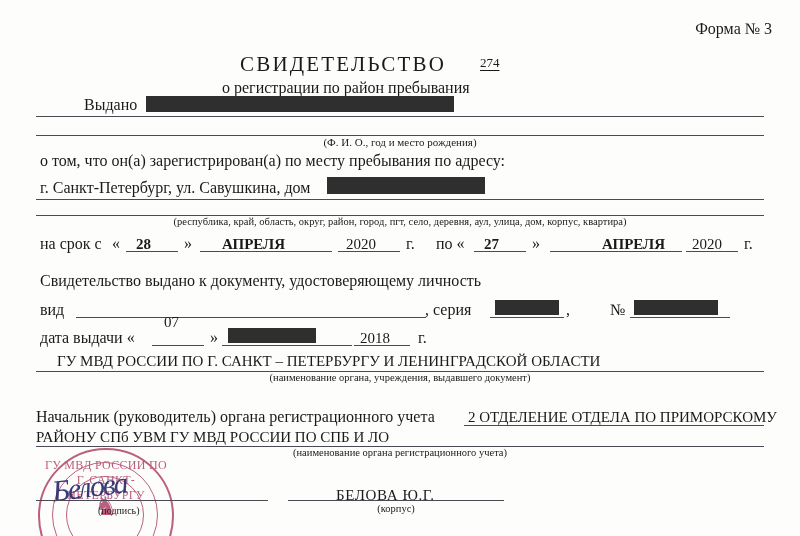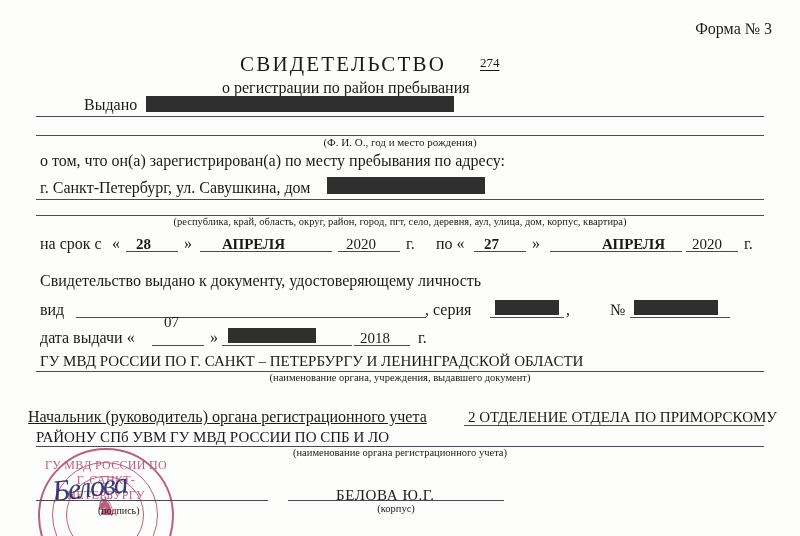--- a/index.html
+++ b/index.html
@@ -189,25 +189,25 @@
   <div class="abs lbl" style="top:329px; left:40px;">дата выдачи «</div>
   <div class="abs caps" style="top:314px; left:164px;">07</div>
   <div class="rule" style="left:152px; top:345px; width:52px;"></div>
   <div class="abs lbl" style="top:329px; left:210px;">»</div>
   <div class="abs redact" style="top:328px; left:228px; width:88px; height:15px;"></div>
   <div class="rule" style="left:222px; top:345px; width:130px;"></div>
   <div class="abs caps" style="top:330px; left:360px;">2018</div>
   <div class="rule" style="left:354px; top:345px; width:56px;"></div>
   <div class="abs lbl" style="top:329px; left:418px;">г.</div>
 
-  <div class="abs caps" style="top:353px; left:40px;">ГУ  МВД  РОССИИ  ПО  Г. САНКТ – ПЕТЕРБУРГУ  И  ЛЕНИНГРАДСКОЙ ОБЛАСТИ</div>
+  <div class="abs caps" style="top:353px; left:57px;">ГУ  МВД  РОССИИ  ПО  Г. САНКТ – ПЕТЕРБУРГУ  И  ЛЕНИНГРАДСКОЙ ОБЛАСТИ</div>
   <div class="rule" style="left:36px; top:371px; width:728px;"></div>
   <div class="abs" style="top:372px; left:0; width:800px; text-align:center; font-size:10.5px;">(наименование органа, учреждения, выдавшего документ)</div>
 
-  <div class="abs lbl" style="top:408px; left:28px;text-decoration:underline;">Начальник (руководитель) органа регистрационного учета</div>
+  <div class="abs lbl" style="top:408px; left:36px;">Начальник (руководитель) органа регистрационного учета</div>
   <div class="abs caps" style="top:409px; left:468px;">2 ОТДЕЛЕНИЕ ОТДЕЛА  ПО ПРИМОРСКОМУ</div>
   <div class="rule" style="left:464px; top:425px; width:300px;"></div>
   <div class="abs caps" style="top:429px; left:36px;">РАЙОНУ СПб УВМ  ГУ  МВД  РОССИИ  ПО СПБ  И  ЛО</div>
   <div class="rule" style="left:36px; top:446px; width:728px;"></div>
   <div class="abs" style="top:447px; left:0; width:800px; text-align:center; font-size:10.5px;">(наименование органа регистрационного учета)</div>
 
   <div class="stamp">
     <div class="stamp-inner"></div>
     <div class="stamp-inner2"></div>
     <div class="stamp-eagle">♞</div>

